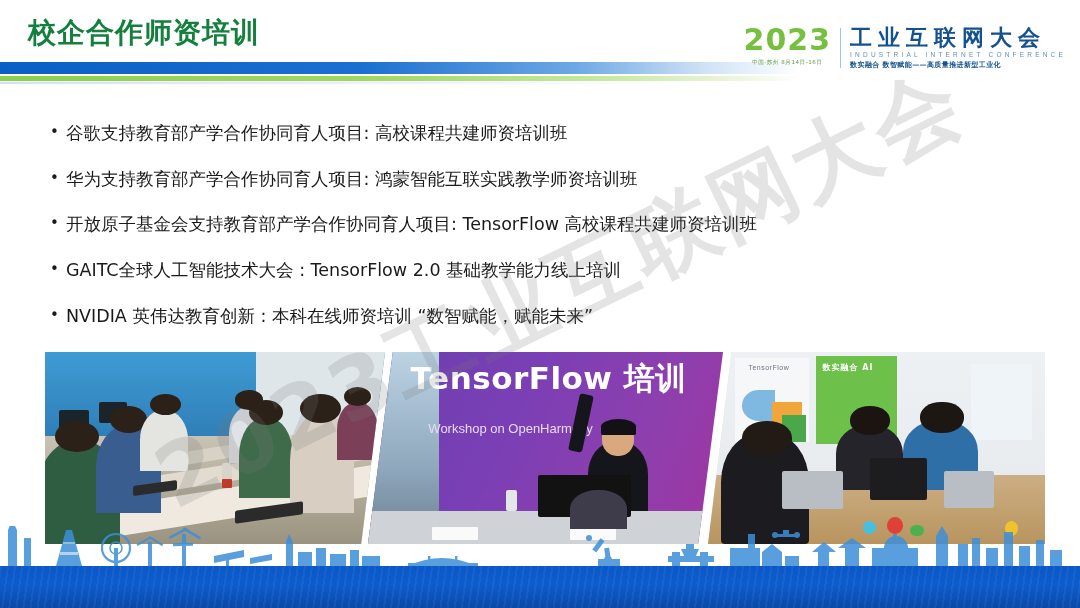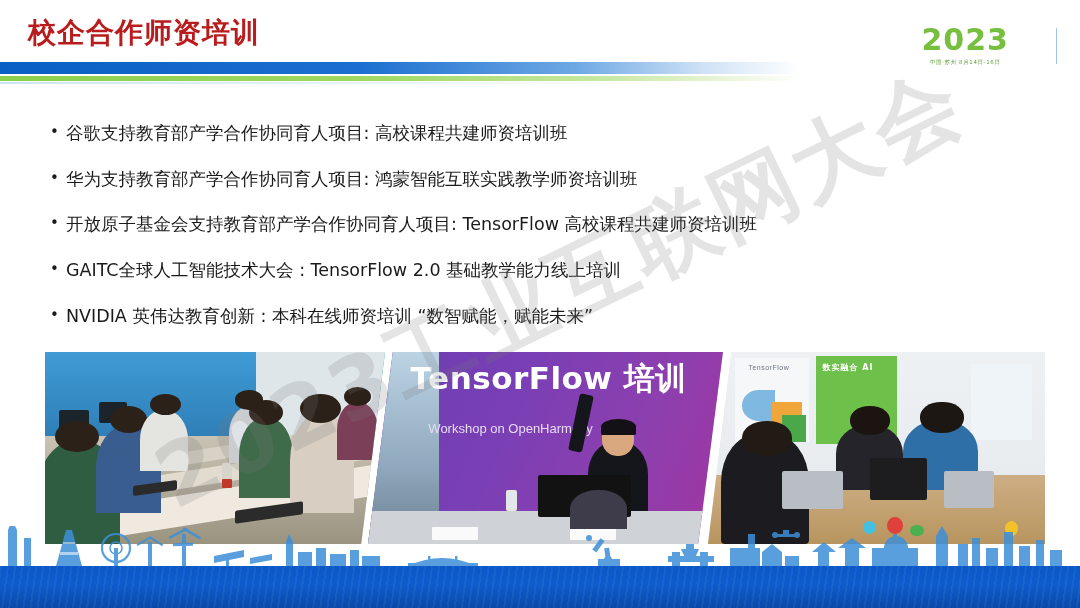--- a/index.html
+++ b/index.html
@@ -18,21 +18,21 @@
     transform:rotate(-26deg);
     font-size:86px;font-weight:700;letter-spacing:4px;
     color:rgba(120,120,120,0.20);
     white-space:nowrap;pointer-events:none;z-index:30;
     font-family:"DejaVu Sans",sans-serif;
   }
 
   
   .title{
     position:absolute;left:28px;top:14px;
-    font-size:28px;font-weight:700;color:#b91c1c;letter-spacing:1px;
+    font-size:28px;font-weight:700;color:#15803d;letter-spacing:1px;
     font-family:"DejaVu Sans",sans-serif;
     z-index:12;
   }
   .bar-blue{
     position:absolute;left:0;top:62px;width:800px;height:12px;
     background:linear-gradient(90deg,#0a5fc4 0%,#1b6fd0 45%,#6ea8e4 72%,#cfe2f6 88%,rgba(255,255,255,0) 100%);
     z-index:10;
   }
   .bar-green{
     position:absolute;left:0;top:76px;width:800px;height:5px;
@@ -40,21 +40,21 @@
     z-index:10;
   }
   .bar-thin{
     position:absolute;left:0;top:82px;width:700px;height:2px;
     background:linear-gradient(90deg,rgba(200,225,245,.9) 0%,rgba(255,255,255,0) 100%);
     z-index:10;
   }
 
   
   .logo{
-    position:absolute;right:14px;top:26px;display:flex;align-items:flex-start;z-index:14;gap:38px;
+    position:absolute;right:14px;top:26px;display:flex;align-items:flex-start;z-index:14;
   }
   .logo-left{text-align:center;padding-right:9px;}
   .logo-year{
     font-size:30px;font-weight:700;color:#76bf3f;line-height:.95;letter-spacing:1px;
     font-family:"DejaVu Sans",sans-serif;
   }
   .logo-sub{
     font-size:5.5px;color:#5f9d3a;letter-spacing:.6px;margin-top:4px;white-space:nowrap;
     font-family:"DejaVu Sans",sans-serif;
   }
@@ -166,20 +166,25 @@
   <div class="bar-blue"></div>
   <div class="bar-green"></div>
   <div class="bar-thin"></div>
 
   <div class="logo">
     <div class="logo-left">
       <div class="logo-year">2023</div>
       <div class="logo-sub">中国·苏州  8月14日-16日</div>
     </div>
     <div class="logo-div"></div>
+    <div class="logo-right">
+      <div class="logo-cn">工业互联网大会</div>
+      <div class="logo-en">INDUSTRIAL INTERNET CONFERENCE</div>
+      <div class="logo-tag">数实融合  数智赋能——高质量推进新型工业化</div>
+    </div>
   </div>
 
   <div class="bullets">
     <div class="bullet">
       <span class="dot">•</span>
       <span class="txt">谷歌支持教育部产学合作协同育人项目: 高校课程共建师资培训班</span>
     </div>
     <div class="bullet">
       <span class="dot">•</span>
       <span class="txt">华为支持教育部产学合作协同育人项目: 鸿蒙智能互联实践教学师资培训班</span>

